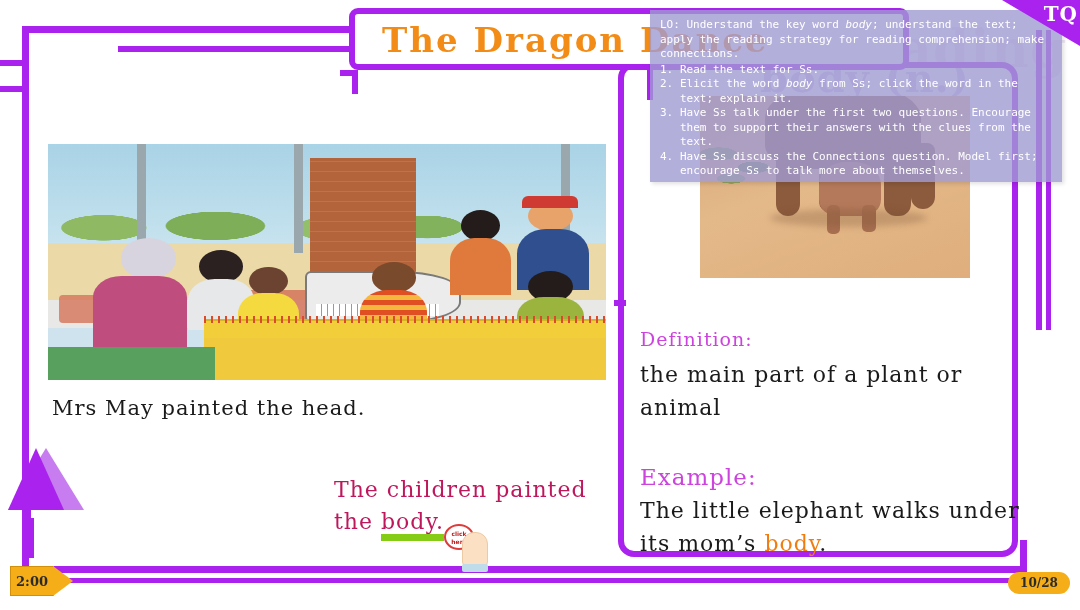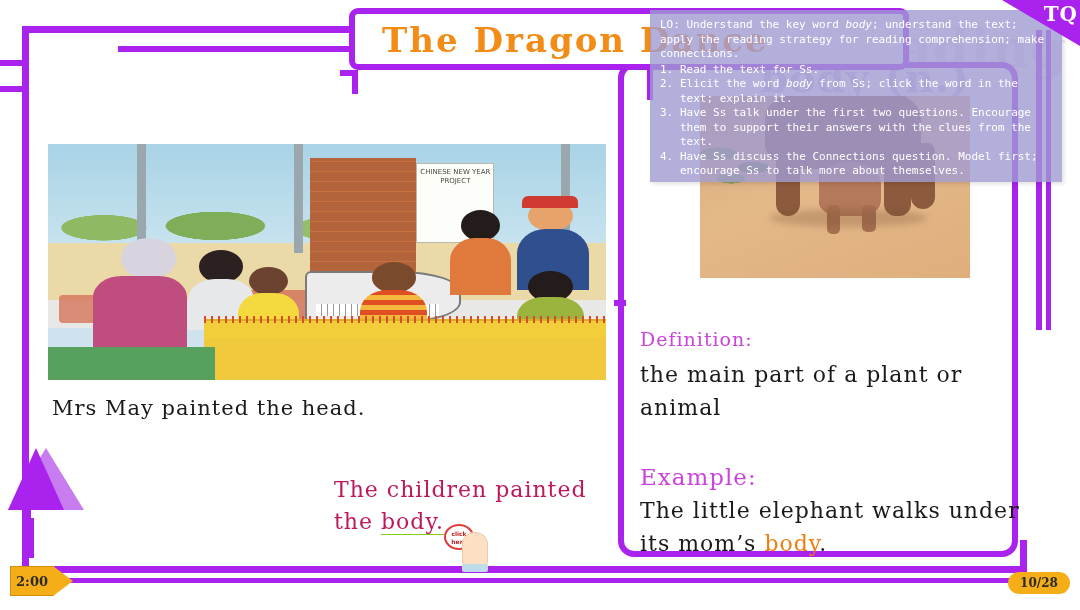--- a/index.html
+++ b/index.html
@@ -136,21 +136,21 @@
 
   .caption1 {
     position: absolute; left: 52px; top: 396px;
     font-size: 21px; color: #1a1a1a; letter-spacing: 1px; text-align: right;
   }
   .caption2 {
     position: absolute; left: 334px; top: 474px;
     font-size: 22px; color: #be185d; letter-spacing: 1px;
     line-height: 1.45;
   }
-  .body-underline { border-bottom: 1px solid #84cc16; }
+  .body-underline { border-bottom: 7px solid #84cc16; }
 
   .clickcursor { position:absolute; left: 440px; top: 524px; width: 60px; height: 58px; }
   .cc-circle {
     position:absolute; left:4px; top:0px; width:30px; height:26px;
     border:2px solid #e03a3a; border-radius:50%;
     color:#c02020; font-size:6px; font-family:"DejaVu Sans", sans-serif;
     text-align:center; line-height:1.25; padding-top:4px; font-weight:700;
   }
   .cc-hand {
     position:absolute; left:22px; top:8px; width:26px; height:34px;
@@ -306,21 +306,20 @@
   <div class="title-text">The Dragon Dance</div>
 
   <div class="illus">
     <div class="sky"></div>
     <div class="trees"></div>
     <div class="wall"></div>
     <div class="windowpost" style="left:16%"></div>
     <div class="windowpost" style="left:44%"></div>
     <div class="windowpost" style="left:92%"></div>
     <div class="brick"></div>
-    <div class="sign">CHINESE NEW YEAR PROJECT</div>
     <div class="floorwall"></div>
     <div class="paint-smear"></div>
     <div class="paint-smear2"></div>
 
     <div class="head" style="left:13%;top:40%;width:10%;height:17%;background:#d8d4df;"></div>
     <div class="p" style="left:8%;top:56%;width:17%;height:30%;background:#bf4d7e;border-radius:30% 30% 0 0;"></div>
 
     <div class="head" style="left:27%;top:45%;width:8%;height:14%;background:#2a2120;"></div>
     <div class="p" style="left:25%;top:57%;width:12%;height:22%;background:#e6e8ea;"></div>
 

